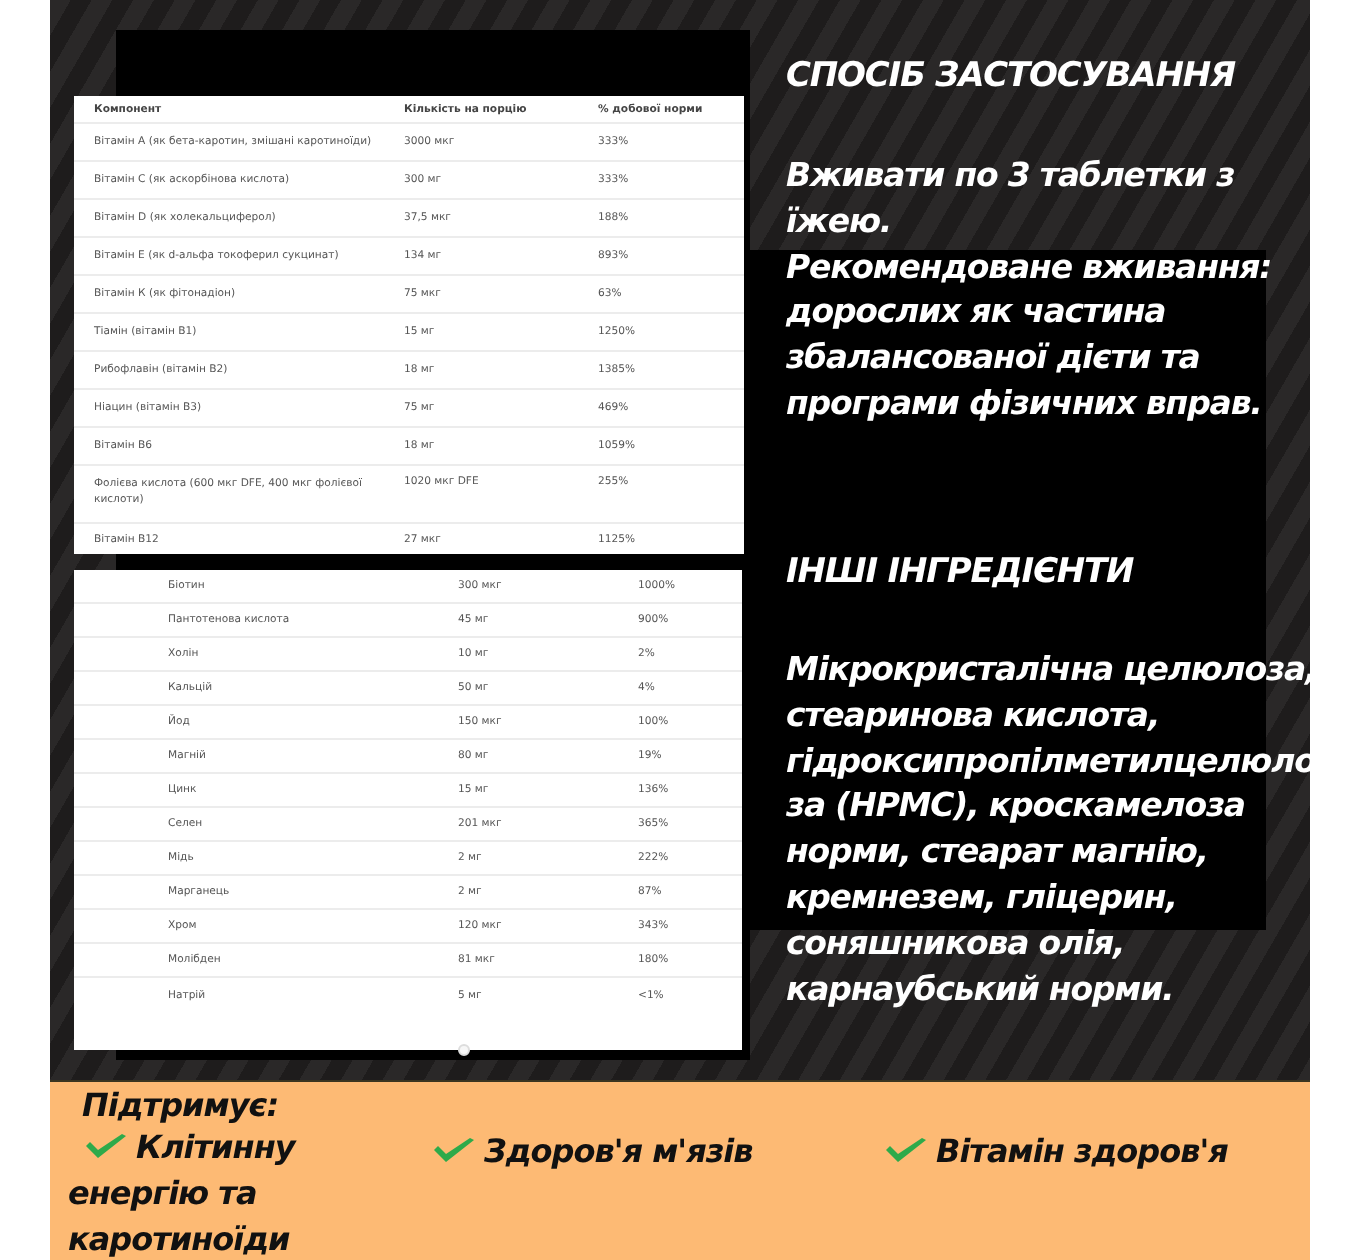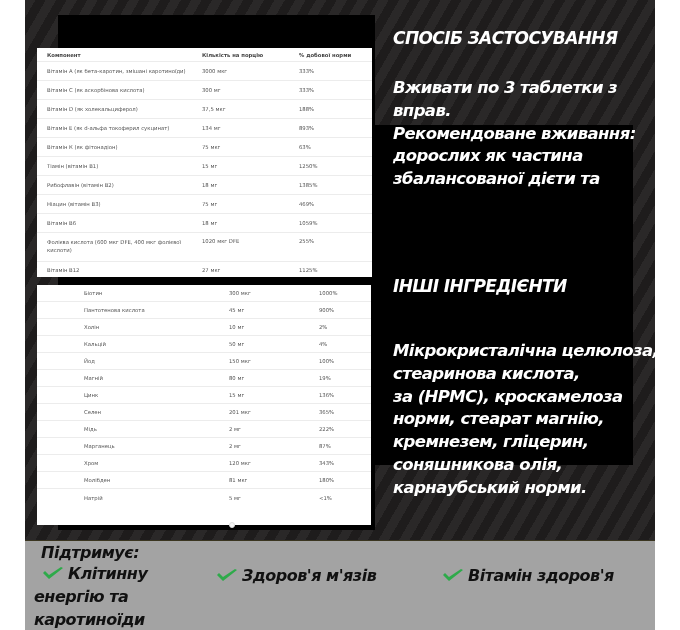--- a/index.html
+++ b/index.html
@@ -44,21 +44,21 @@
 
   .right-text {
     position: absolute; left: 393px; color: #ffffff;
     font-family: "DejaVu Sans", sans-serif; font-style: italic; font-weight: bold;
     font-size: 16.5px; line-height: 22.8px; letter-spacing: -0.6px; white-space: nowrap;
   }
   .heading { font-size: 17px; }
 
   .footer {
     position: absolute; left: 25px; top: 540px; width: 630px; height: 90px;
-    background: #a3a3a3;
+    background: #fdba74;
     border-top: 1px solid #3a3520;
     font-family: "DejaVu Sans", sans-serif; font-style: italic; font-weight: bold;
     color: #111; font-size: 16px; letter-spacing: -0.5px;
   }
   .footer .item { position: absolute; white-space: nowrap; line-height: 22px; }
   .check { display: inline-block; width: 22px; height: 14px; vertical-align: -1px; margin-right: 4px; }
 </style>
 </head>
 <body>
 
@@ -195,30 +195,32 @@
     <span class="c1">Натрій</span>
     <span class="c2">5 мг</span>
     <span class="c3">&lt;1%</span>
   </div>
 </div>
 <div class="scroll-dot"></div>
 
 <div class="right-text heading" style="top:27px;">СПОСІБ ЗАСТОСУВАННЯ</div>
 <div class="right-text" style="top:77px;">
   <div>Вживати по 3 таблетки з</div>
-  <div>вправ.</div>
+  <div>їжею.</div>
   <div>Рекомендоване вживання:</div>
   <div>дорослих як частина</div>
   <div>збалансованої дієти та</div>
+  <div>програми фізичних вправ.</div>
 </div>
 
 <div class="right-text heading" style="top:275px;">ІНШІ ІНГРЕДІЄНТИ</div>
-<div class="right-text" style="top:324px;margin-top:16px;">
+<div class="right-text" style="top:324px;">
   <div>Мікрокристалічна целюлоза,</div>
   <div>стеаринова кислота,</div>
+  <div>гідроксипропілметилцелюло</div>
   <div>за (НРМС), кроскамелоза</div>
   <div>норми, стеарат магнію,</div>
   <div>кремнезем, гліцерин,</div>
   <div>соняшникова олія,</div>
   <div>карнаубський норми.</div>
 </div>
 
 <div class="footer">
   <div class="item" style="left:16px;top:1px;">Підтримує:</div>
   <div class="item" style="left:17px;top:22px;">

